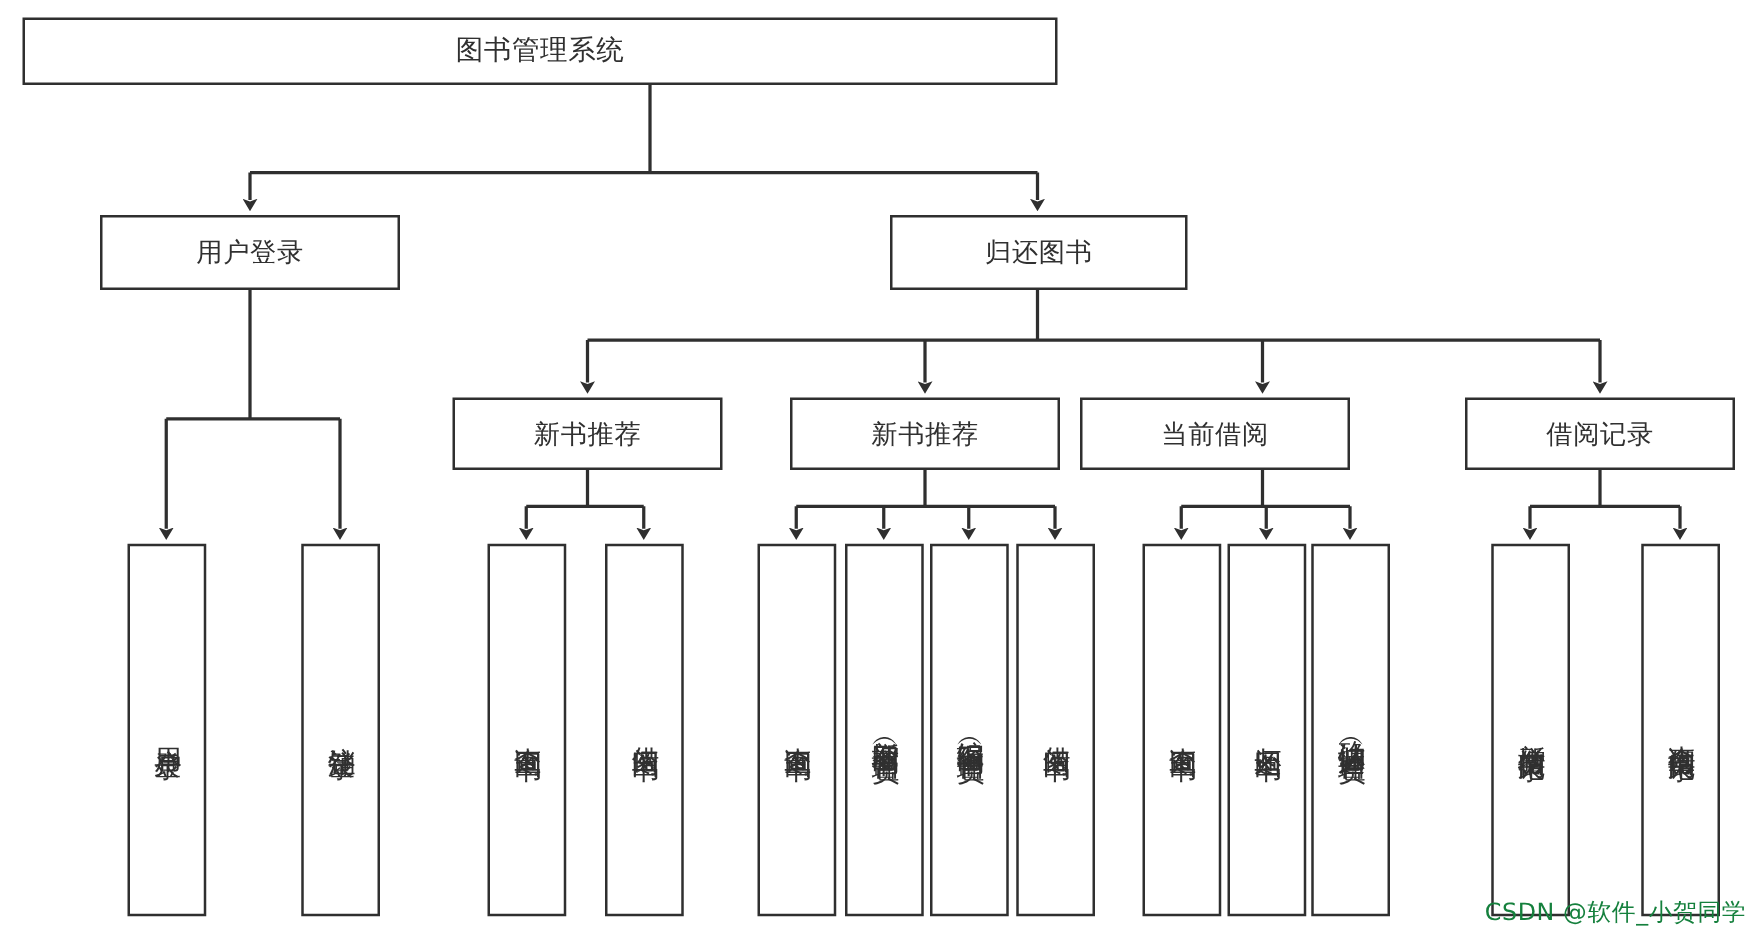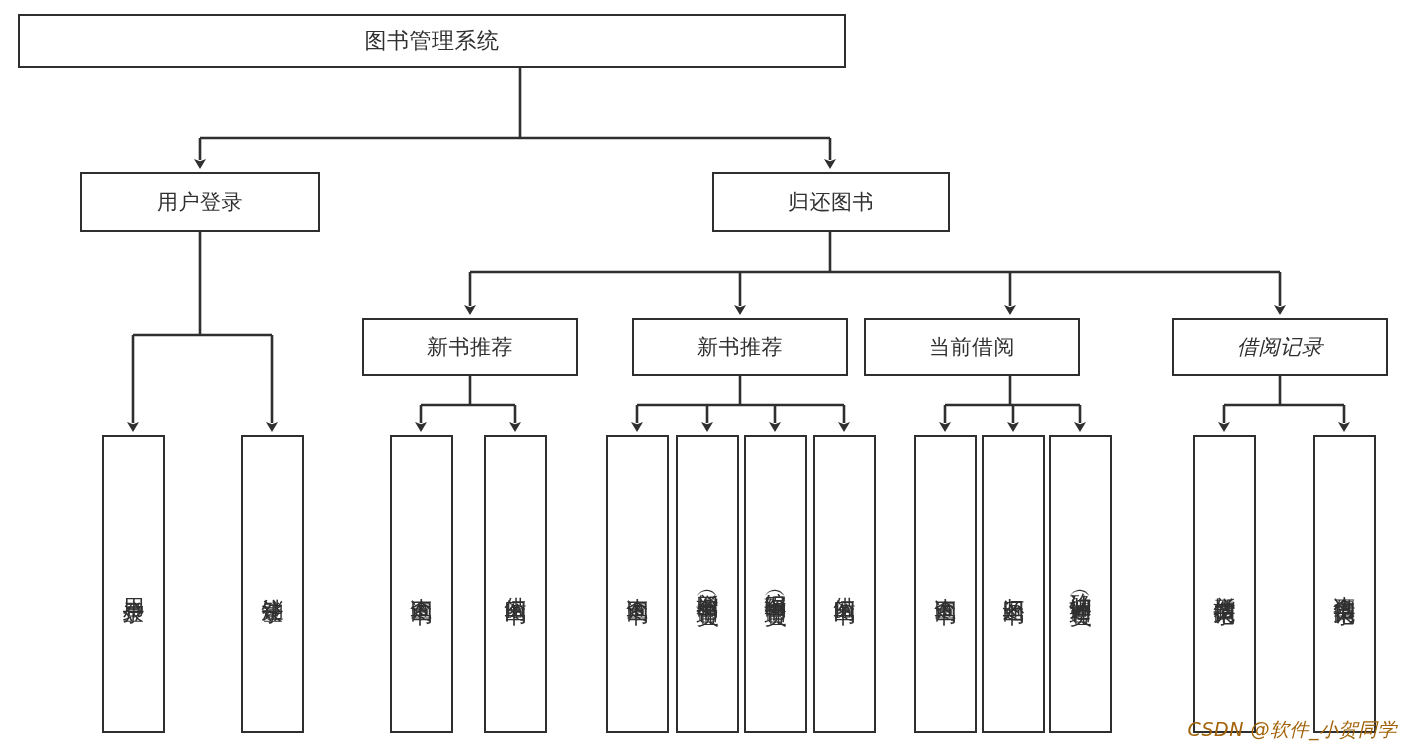--- a/index.html
+++ b/index.html
@@ -59,24 +59,23 @@
     font-size: 22px;
     line-height: 1.18;
     letter-spacing: 2px;
     white-space: nowrap;
   }
   #watermark {
     position: absolute;
     right: 8px;
     bottom: 4px;
     font-size: 19px;
-    color: #a16207;
+    color: #15803d;
     white-space: nowrap;
     letter-spacing: 0.5px;
-    font-style: italic;
   }
 </style>
 </head>
 <body>
 
 <div id="canvas">
 
   <svg id="edges" viewBox="0 0 1405 747">
     <defs>
       <marker id="arrow" markerWidth="10" markerHeight="12" refX="1" refY="6" orient="auto" markerUnits="userSpaceOnUse">
@@ -140,21 +139,21 @@
 
   <div class="node h-node" style="left:362px; top:318px; width:216px; height:58px;">
     <span class="node-label">新书推荐</span>
   </div>
   <div class="node h-node" style="left:632px; top:318px; width:216px; height:58px;">
     <span class="node-label">新书推荐</span>
   </div>
   <div class="node h-node" style="left:864px; top:318px; width:216px; height:58px;">
     <span class="node-label">当前借阅</span>
   </div>
-  <div class="node h-node" style="left:1172px; top:318px; width:216px; height:58px;font-style:italic;">
+  <div class="node h-node" style="left:1172px; top:318px; width:216px; height:58px;">
     <span class="node-label">借阅记录</span>
   </div>
 
   <div class="node v-node" style="left:102px; top:435px; width:63px; height:298px;">
     <span class="node-label">用户登录</span>
   </div>
   <div class="node v-node" style="left:241px; top:435px; width:63px; height:298px;">
     <span class="node-label">注销登录</span>
   </div>
 

